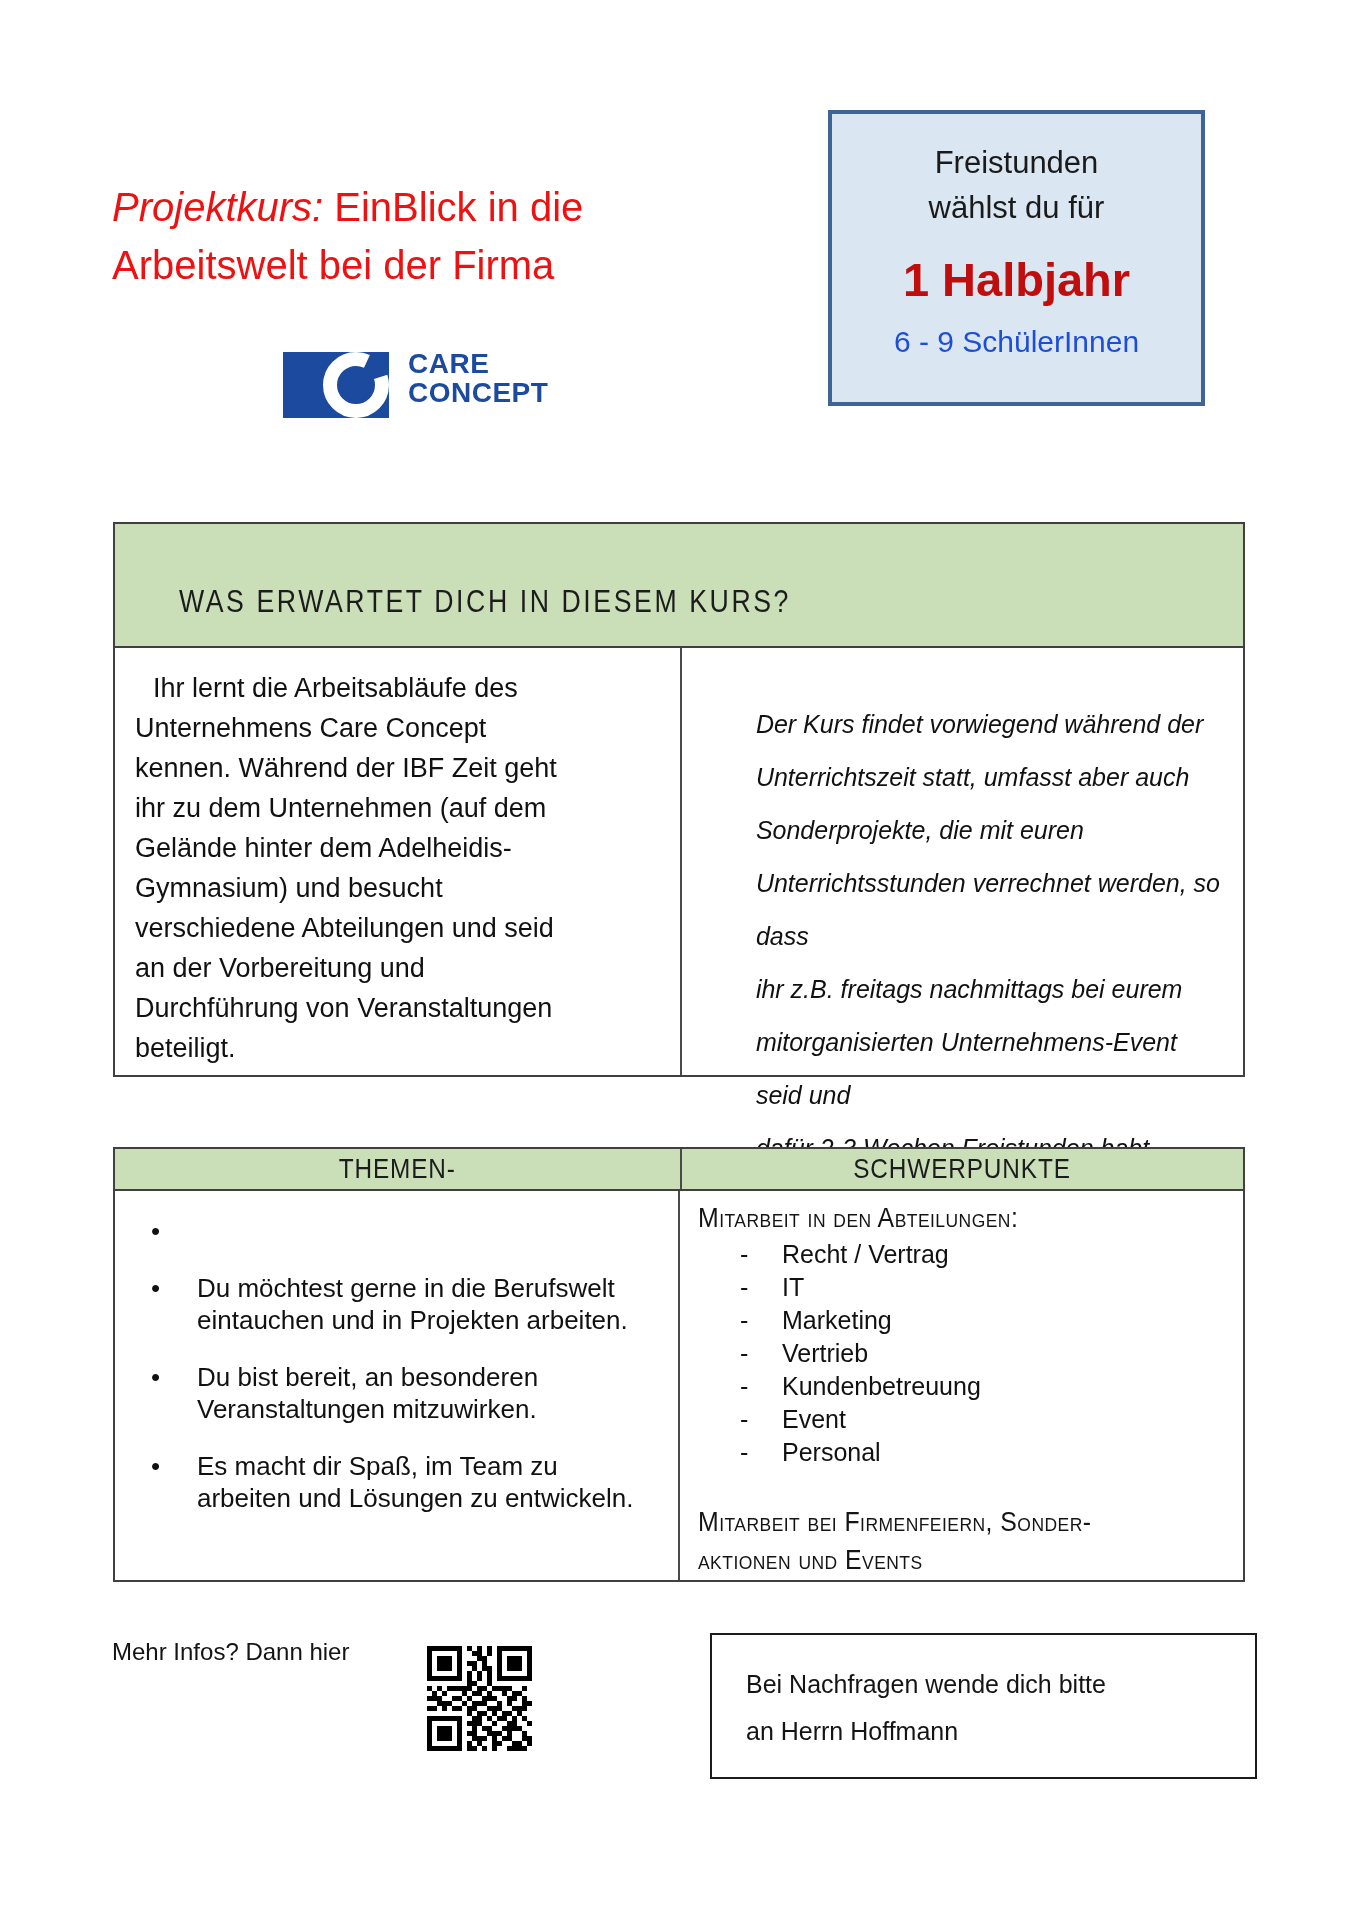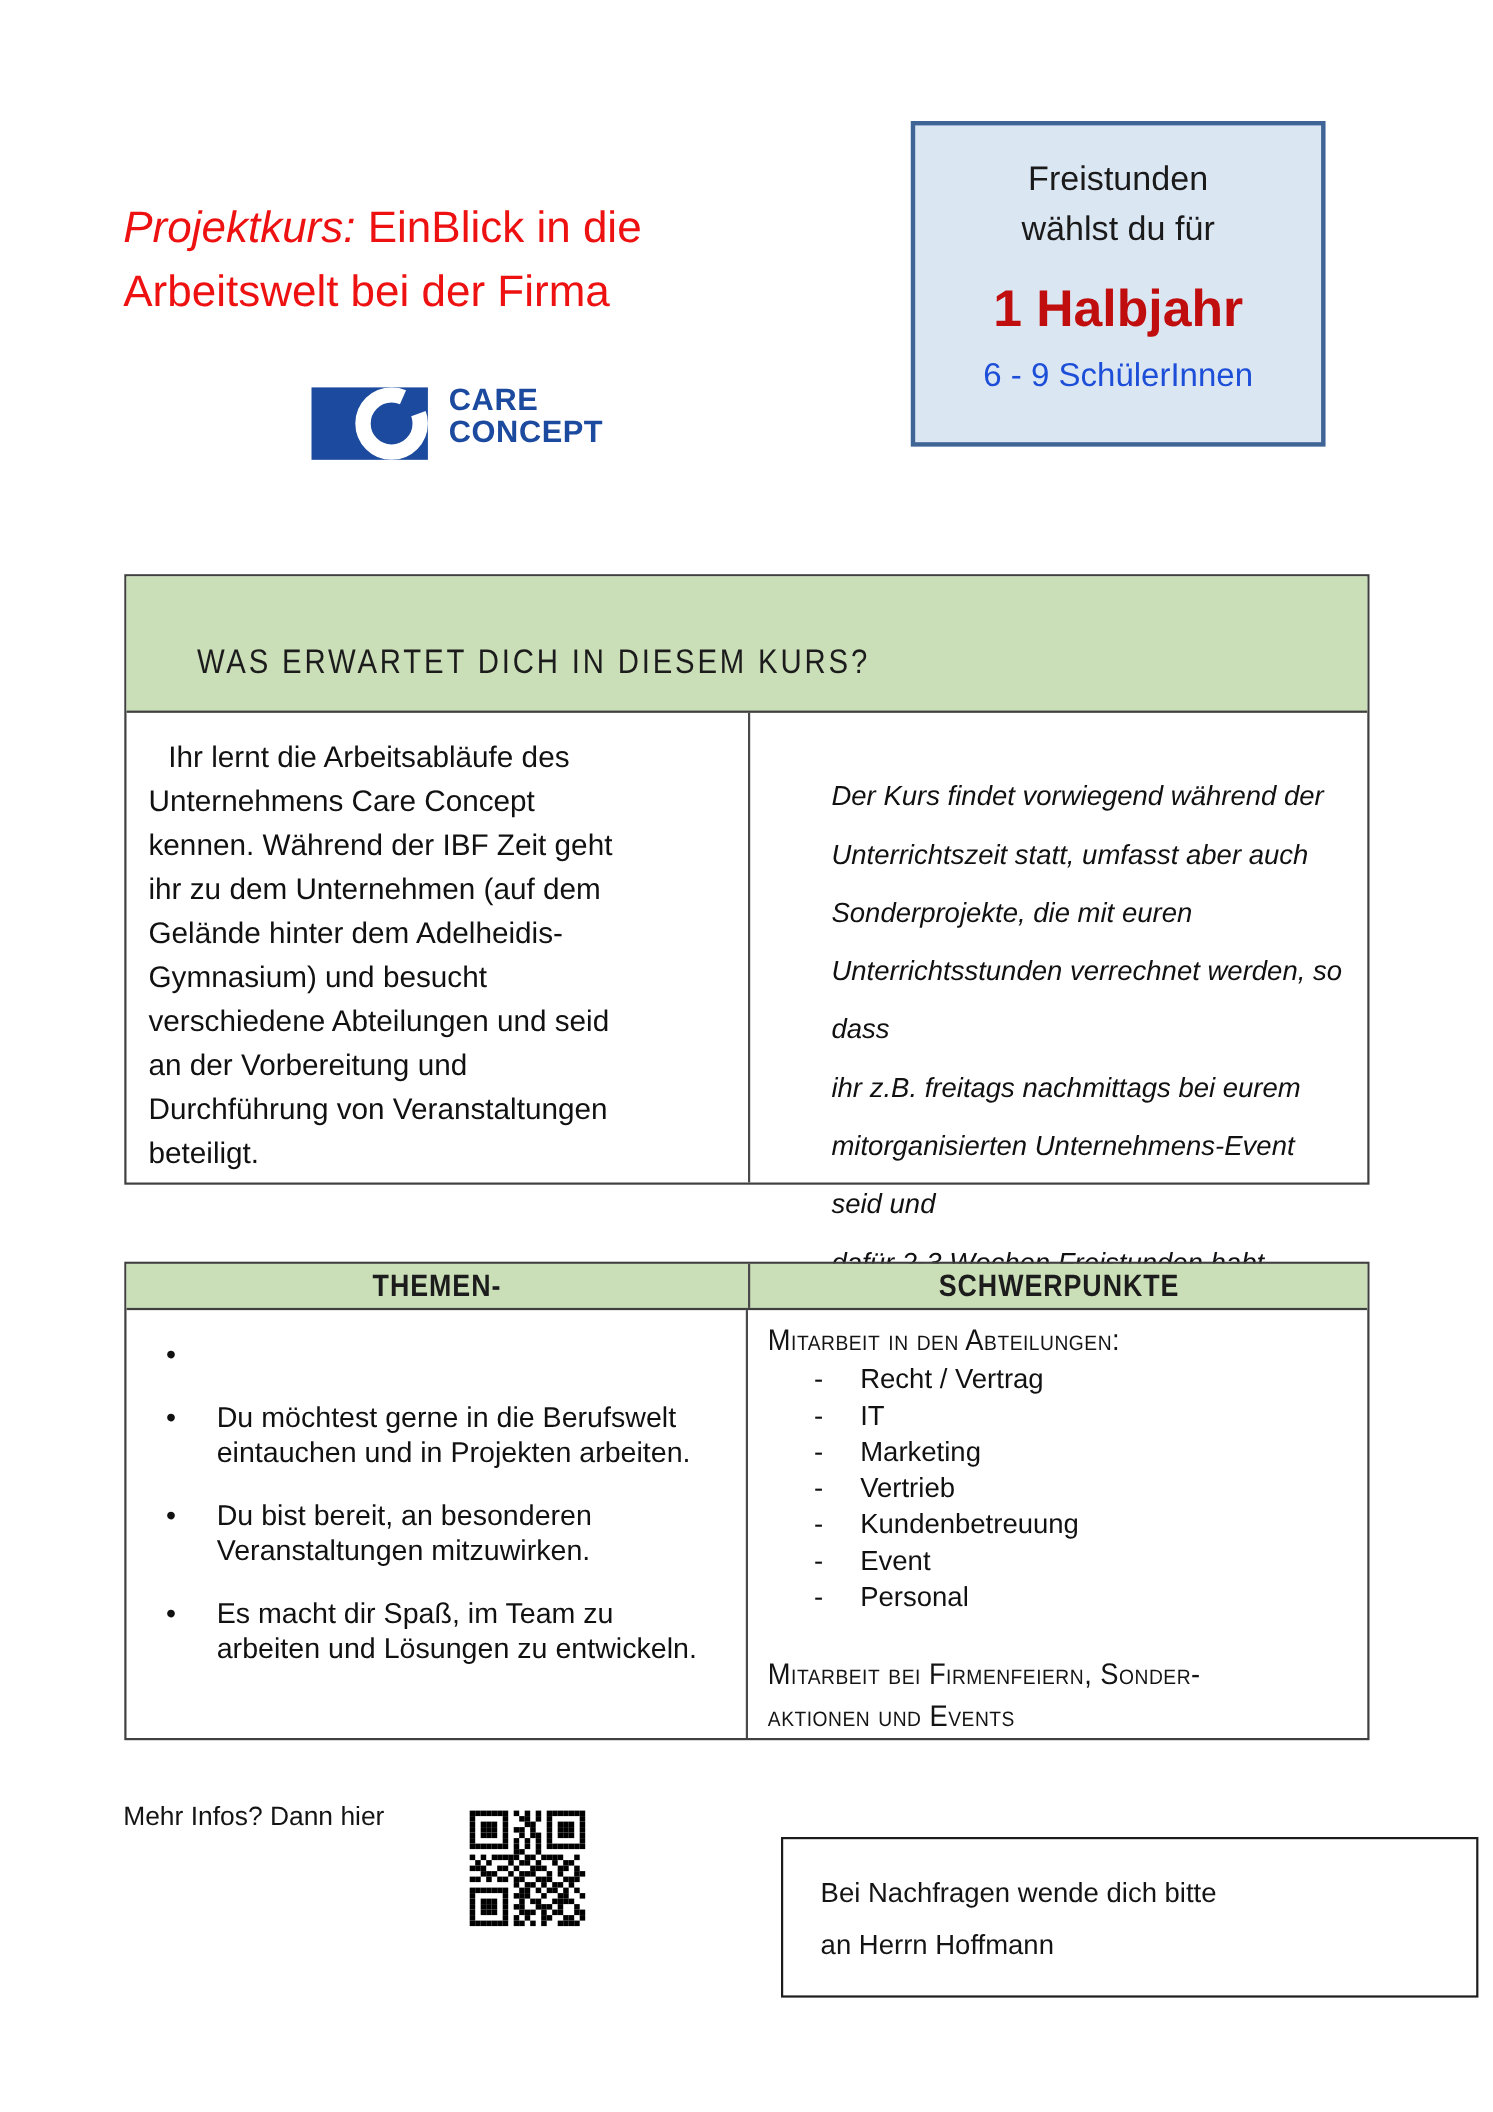--- a/index.html
+++ b/index.html
@@ -29,21 +29,21 @@
   .t1 { top:522px; height:555px; }
   .t1-head { height:124px; display:flex; align-items:flex-end; padding:0 0 26px 64px; }
   .head-text { font-size:31px; letter-spacing:3px; color:#1c1c1c; display:inline-block;
       transform:scaleX(0.86); transform-origin:0 50%; white-space:nowrap; }
   .t1-body { display:flex; height:427px; }
   .t1-left { width:567px; padding:20px 18px 0 20px; font-size:27px; line-height:40px; text-indent:18px; }
   .t1-right { width:565px; border-left:2px solid #4a4a4a; padding:50px 20px 0 74px;
       font-style:italic; font-size:25px; line-height:53px; }
 
   .t2 { top:1147px; height:435px; }
-  .t2-head { height:42px; display:flex;font-weight:bold; }
+  .t2-head { height:42px; display:flex; }
   .t2-head .cell { display:flex; align-items:center; justify-content:center; }
   .t2-head .cl { width:567px; }
   .t2-head .cr { width:565px; border-left:2px solid #4a4a4a; }
   .t2-head-text { font-size:28px; letter-spacing:1px; color:#1c1c1c; display:inline-block;
       transform:scaleX(0.87); transform-origin:50% 50%; white-space:nowrap; }
   .t2-body { display:flex; height:389px; }
   .t2-left { width:567px; padding:24px 10px 0 0; }
   .t2-right { width:565px; border-left:2px solid #4a4a4a; padding:12px 10px 0 18px; }
 
   .bullet-item { display:flex; font-size:26px; line-height:32px; margin-bottom:25px; }
@@ -54,22 +54,22 @@
   .dash-item { display:flex; font-size:25px; line-height:33px; }
   .dash-list { margin-top:4px; }
   .dash { width:42px; margin-left:42px; flex:none; }
   .sc-head2 { margin-top:34px; line-height:38px; width:560px; }
 
   
   .more-info { position:absolute; left:112px; top:1638px; font-size:24px; color:#141414; }
   .qr { position:absolute; left:427px; top:1646px; width:105px; height:105px;
       display:grid; grid-template-columns:repeat(21,1fr); grid-template-rows:repeat(21,1fr); background:#fff; }
   .qm { background:#000; }
-  .contact-box { position:absolute; left:710px; top:1633px; width:634px; height:146px;
-      border:2px solid #1c1c1c; background:#fff; padding:26px 20px 0 34px;margin-top:37px; }
+  .contact-box { position:absolute; left:710px; top:1633px; width:547px; height:146px;
+      border:2px solid #1c1c1c; background:#fff; padding:26px 20px 0 34px; }
   .contact-text { font-size:25px; line-height:47px; color:#141414; }
 </style>
 </head>
 <body>
 
 <div id="page">
 
   <div class="subtitle">
     <span class="it">Projektkurs:</span><span> EinBlick in die</span><br>
     <span>Arbeitswelt bei der Firma</span>

